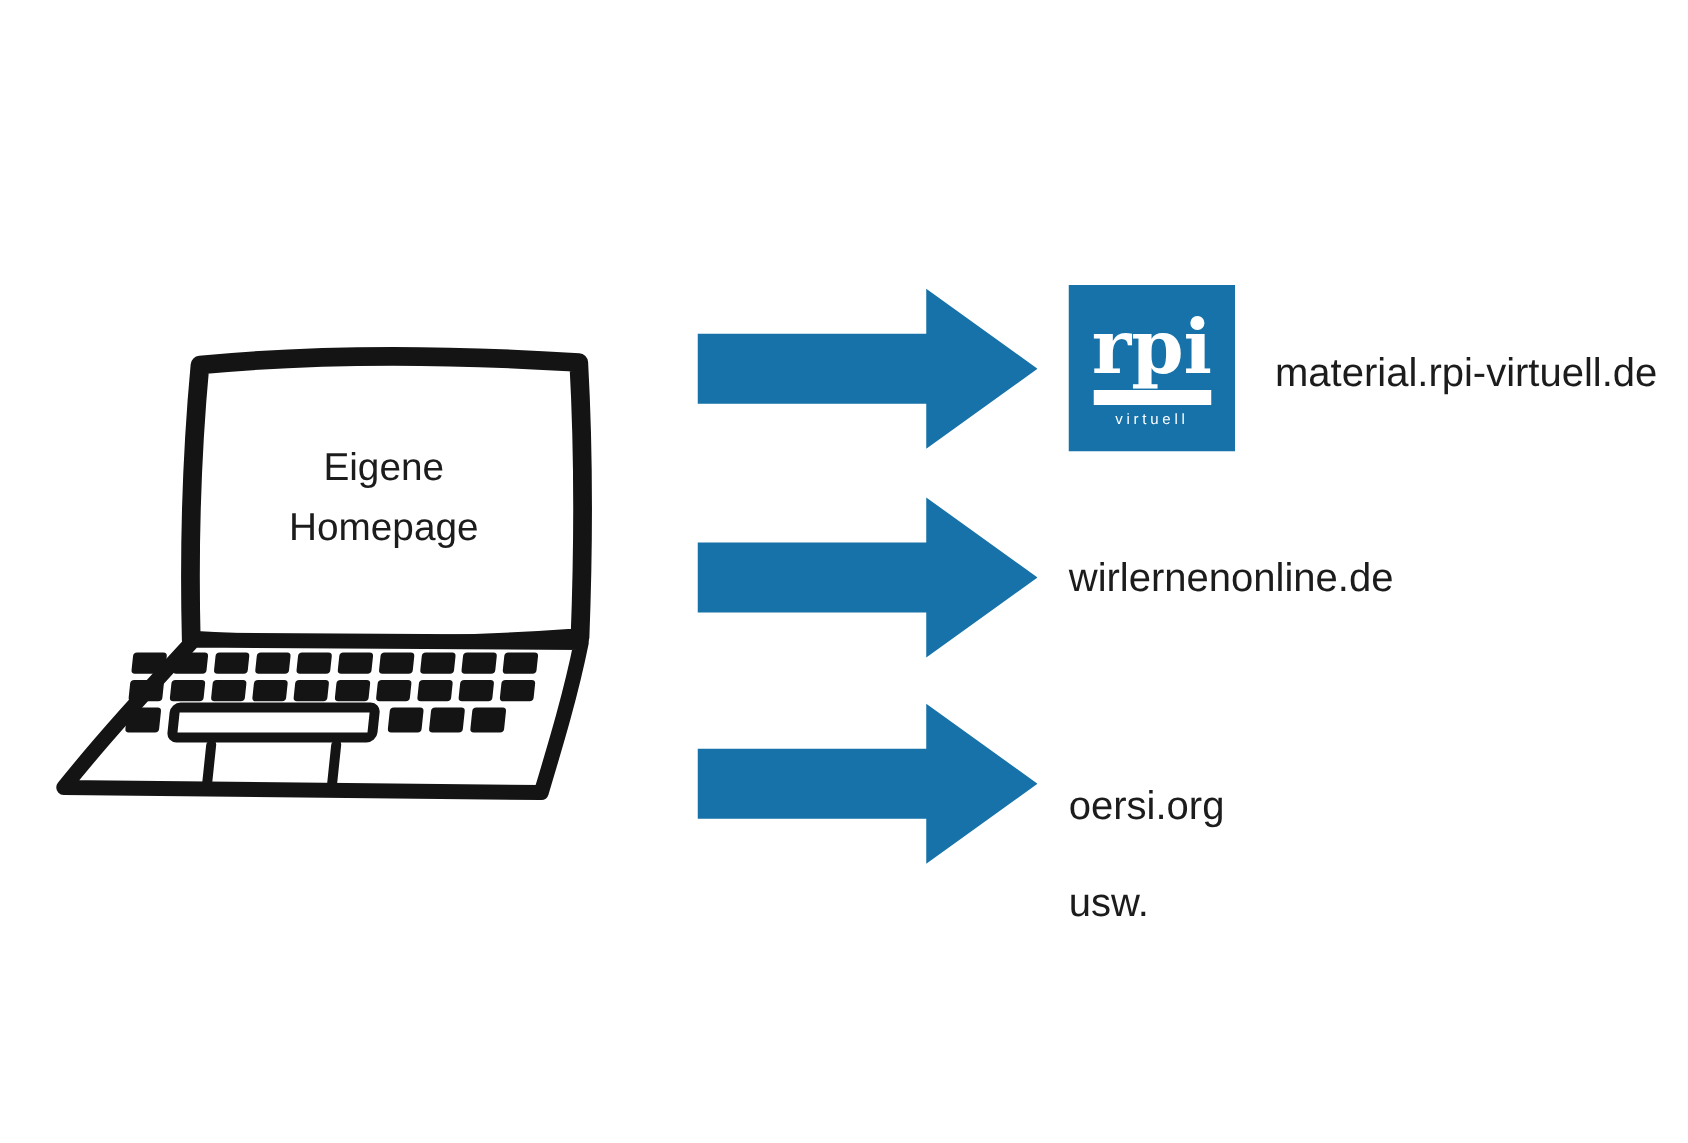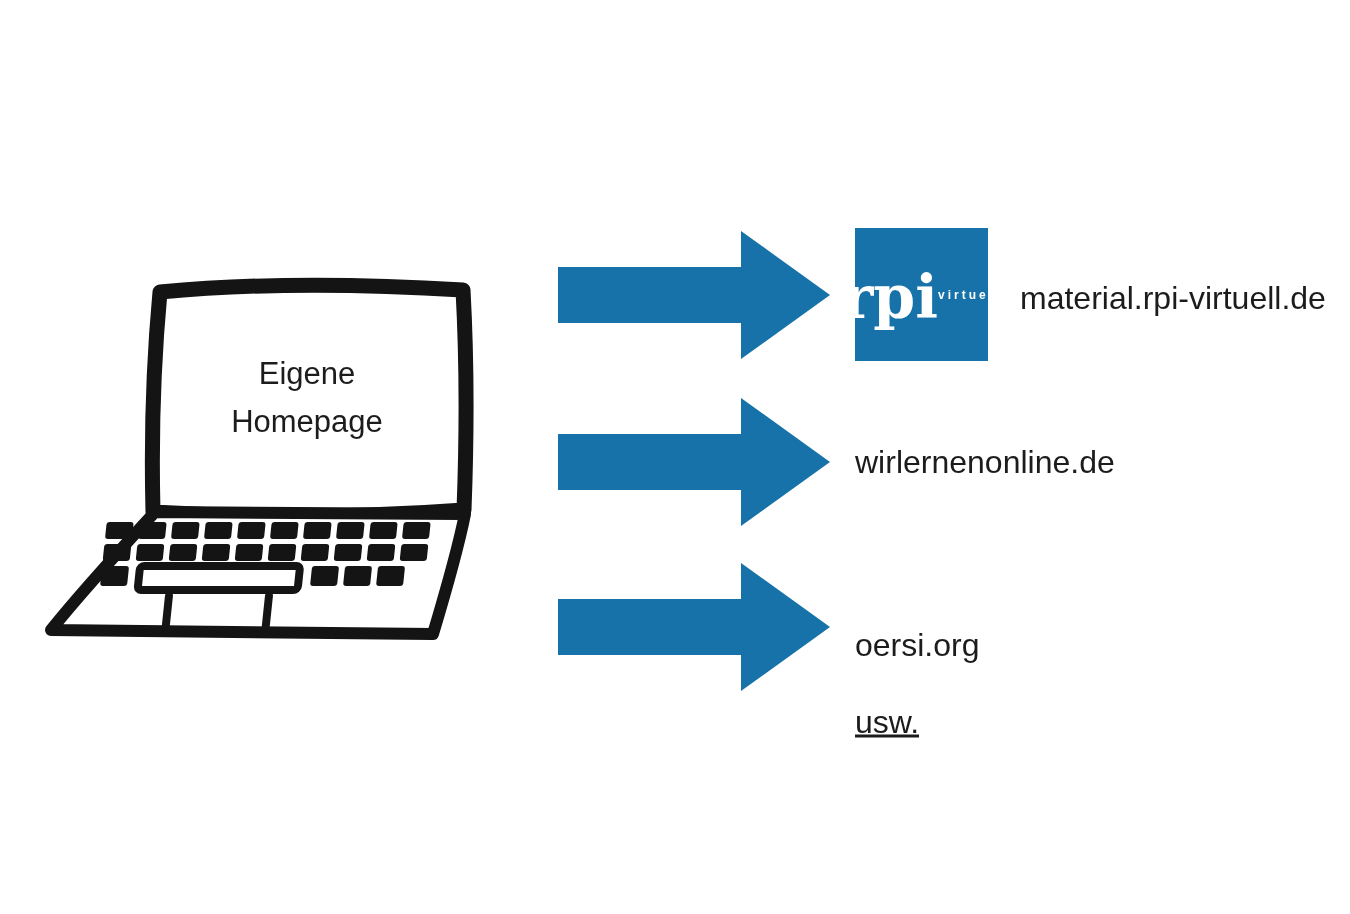--- a/index.html
+++ b/index.html
@@ -31,48 +31,48 @@
   
   .arrow{width:272px;height:140px;}
   .arrow polygon{fill:var(--arrow);}
   .arrow-1{left:558px;top:225px;}
   .arrow-2{left:558px;top:392px;}
   .arrow-3{left:558px;top:557px;}
   
   .rpi-logo{
     left:855px;top:228px;width:133px;height:133px;
     background:var(--logo);
-    display:flex;flex-direction:row;align-items:center;justify-content:center;
+    display:flex;flex-direction:column;align-items:center;justify-content:center;
     color:#ffffff;
   }
   .rpi-main{
     font-family:"DejaVu Serif", serif;
     font-weight:700;
     font-size:60px;
     line-height:0.9;
     margin-top:4px;
   }
   .rpi-bar{width:94px;height:12px;background:#ffffff;margin:7px 0 4px;}
   .rpi-sub{
     font-size:12px;
-    font-weight:700;
+    font-weight:400;
     letter-spacing:3px;
     font-family:"Liberation Sans", sans-serif;
   }
   
   .site-label{
     font-size:32px;
     white-space:nowrap;
     transform:translateY(-50%);
     color:var(--text);
   }
   .label-1{left:1020px;top:298px;}
   .label-2{left:855px;top:462px;}
   .label-3{left:855px;top:645px;}
-  .label-etc{left:855px;top:722px;text-decoration:underline;}
+  .label-etc{left:855px;top:722px;}
 </style>
 </head>
 <body>
 
 <div class="canvas">
 
   <svg class="abs laptop" viewBox="0 0 440 380" aria-hidden="true">
 
     <path class="outline" stroke-width="15" d="M125,20 C 230,10 330,12 428,18 C 432,90 432,160 429,238 C 320,246 220,246 118,240 C 116,160 118,95 125,20 Z"></path>
 

